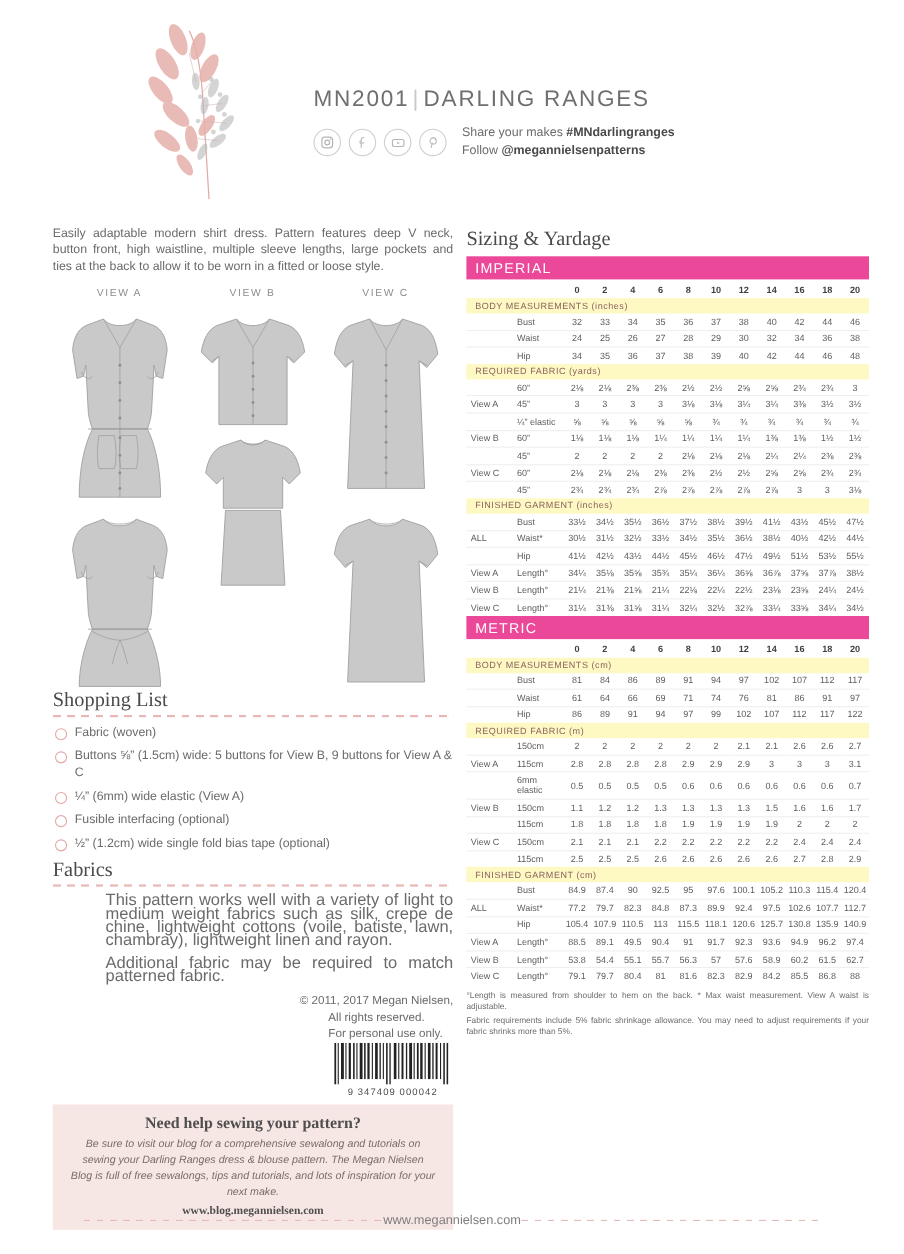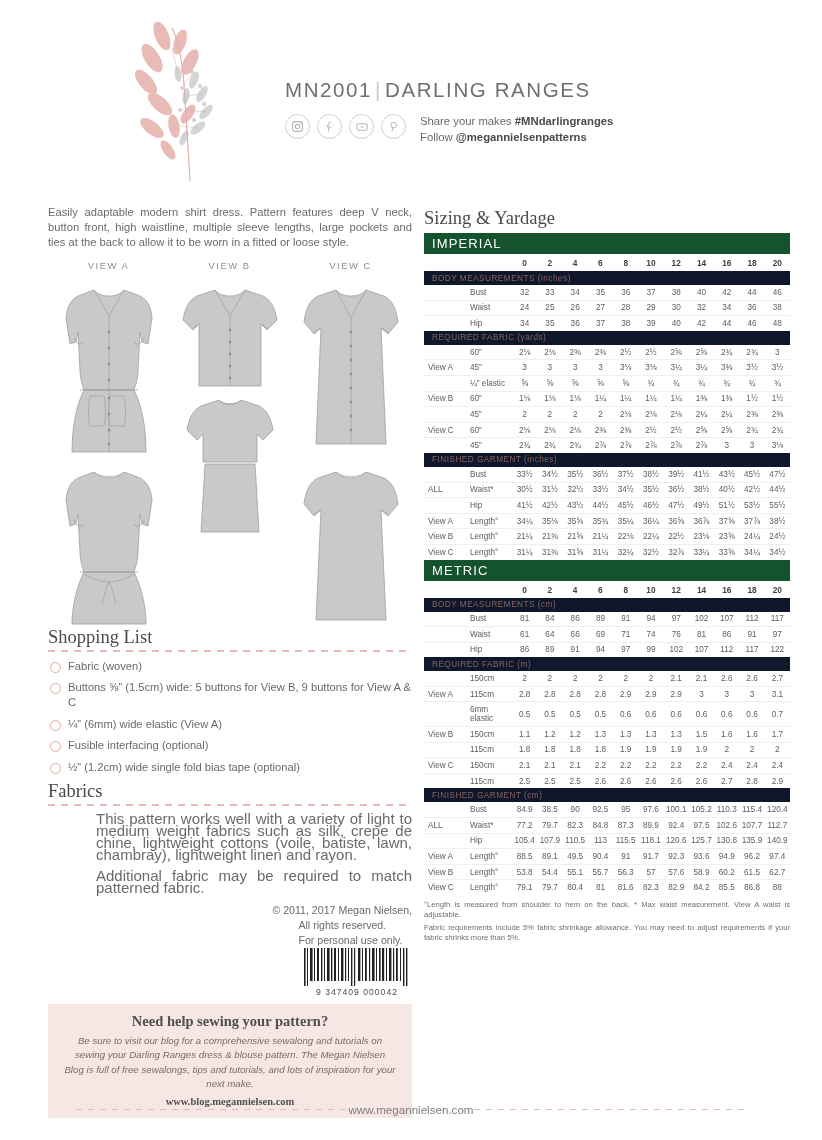--- a/index.html
+++ b/index.html
@@ -15,21 +15,21 @@
 
   
   .header { position:relative; height:190px; }
   .sprig { position:absolute; left:132px; top:18px; width:115px; height:165px; }
   .header-text { position:absolute; left:285px; top:78px; }
   .pattern-title {
     font-size:20.5px; letter-spacing:1.6px; color:#6f6f6f; font-weight:400;
     white-space:nowrap;
   }
   .pattern-title .sep { color:#c9c9c9; padding:0 3px; }
-  .social-row { display:flex; align-items:flex-start; margin-top:12px; }
+  .social-row { display:flex; align-items:center; margin-top:12px; }
   .social-icons { display:flex; gap:7px; }
   .soc {
     width:25px; height:25px; border:1.1px solid #cfcfcf; border-radius:50%;
     display:flex; align-items:center; justify-content:center; color:#b5b5b5;
   }
   .social-msg { margin-left:14px; font-size:11.3px; line-height:15.5px; color:#6b6b6b; }
   .social-msg b { color:#4a4a4a; font-weight:700; }
 
   
   .left-col { position:absolute; left:48px; top:205px; width:364px; }
@@ -82,29 +82,29 @@
   .help-url {
     font-family:"Liberation Serif", serif; font-weight:700; font-size:10.5px;
     color:#4f4f4f; margin-top:4px;
   }
 
   
   .right-col { position:absolute; left:424px; top:208px; width:366px; }
   .tbl { width:100%; border-collapse:collapse; table-layout:fixed; }
   .tbl td, .tbl th { padding:0; }
   .unit-bar td {
-    background:#14532d; color:#ffffff; font-size:13px; letter-spacing:1.1px;
+    background:#ec4899; color:#ffffff; font-size:13px; letter-spacing:1.1px;
     padding:3px 0 3px 8px; font-weight:400;
   }
   .size-head td {
     font-size:8.3px; font-weight:700; color:#3f3f3f; text-align:center;
     padding:4px 0 3px;
   }
   .grp td {
-    background:#0f172a; color:#8a6360; font-size:8.2px; letter-spacing:.5px;
+    background:#fef9c3; color:#8a6360; font-size:8.2px; letter-spacing:.5px;
     padding:2.5px 0 2.5px 8px;
   }
   .r td {
     font-size:8.2px; color:#5d5d5d; text-align:center;
     padding:2.8px 0; border-bottom:1px solid #efefef;
   }
   .r td.lbl-a, .r td.lbl-b {
     text-align:left; color:#5d5d5d; font-size:8.2px;
   }
   .r td.lbl-a { padding-left:4px; }
@@ -873,21 +873,21 @@
           <td class="frac">2.8</td>
           <td class="frac">2.9</td>
         </tr>
         <tr class="grp">
           <td colspan="13">FINISHED GARMENT (cm)</td>
         </tr>
         <tr class="r">
           <td class="lbl-a"></td>
           <td class="lbl-b">Bust</td>
           <td class="frac">84.9</td>
-          <td class="frac">38.5</td>
+          <td class="frac">87.4</td>
           <td class="frac">90</td>
           <td class="frac">92.5</td>
           <td class="frac">95</td>
           <td class="frac">97.6</td>
           <td class="frac">100.1</td>
           <td class="frac">105.2</td>
           <td class="frac">110.3</td>
           <td class="frac">115.4</td>
           <td class="frac">120.4</td>
         </tr>

